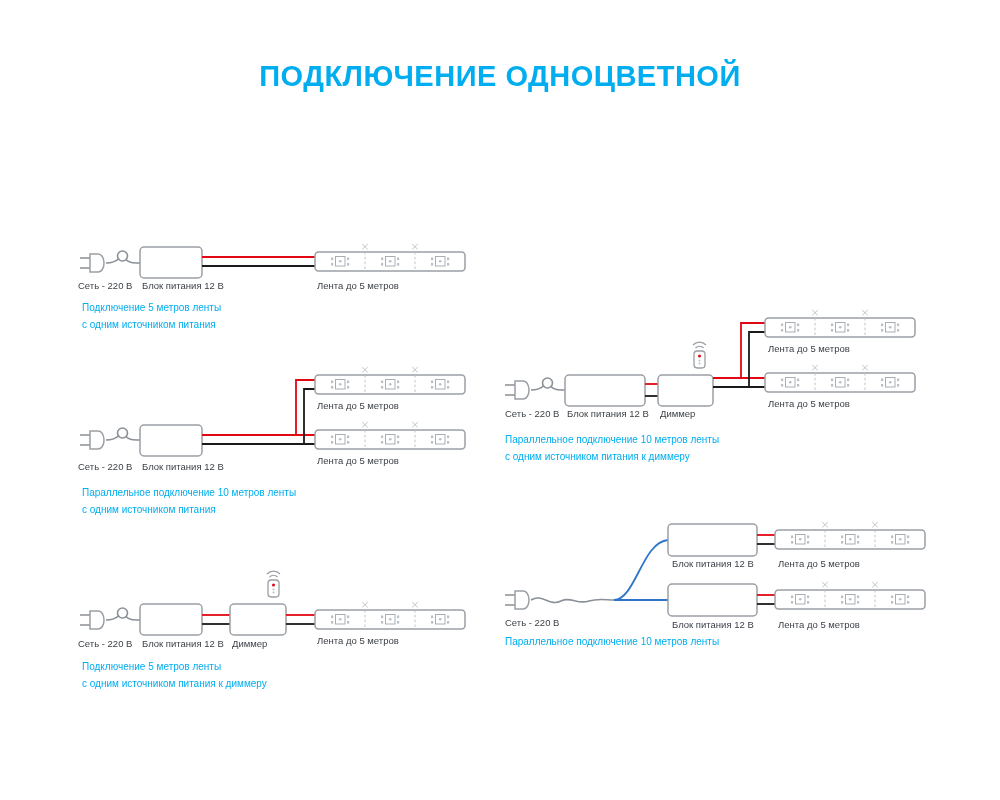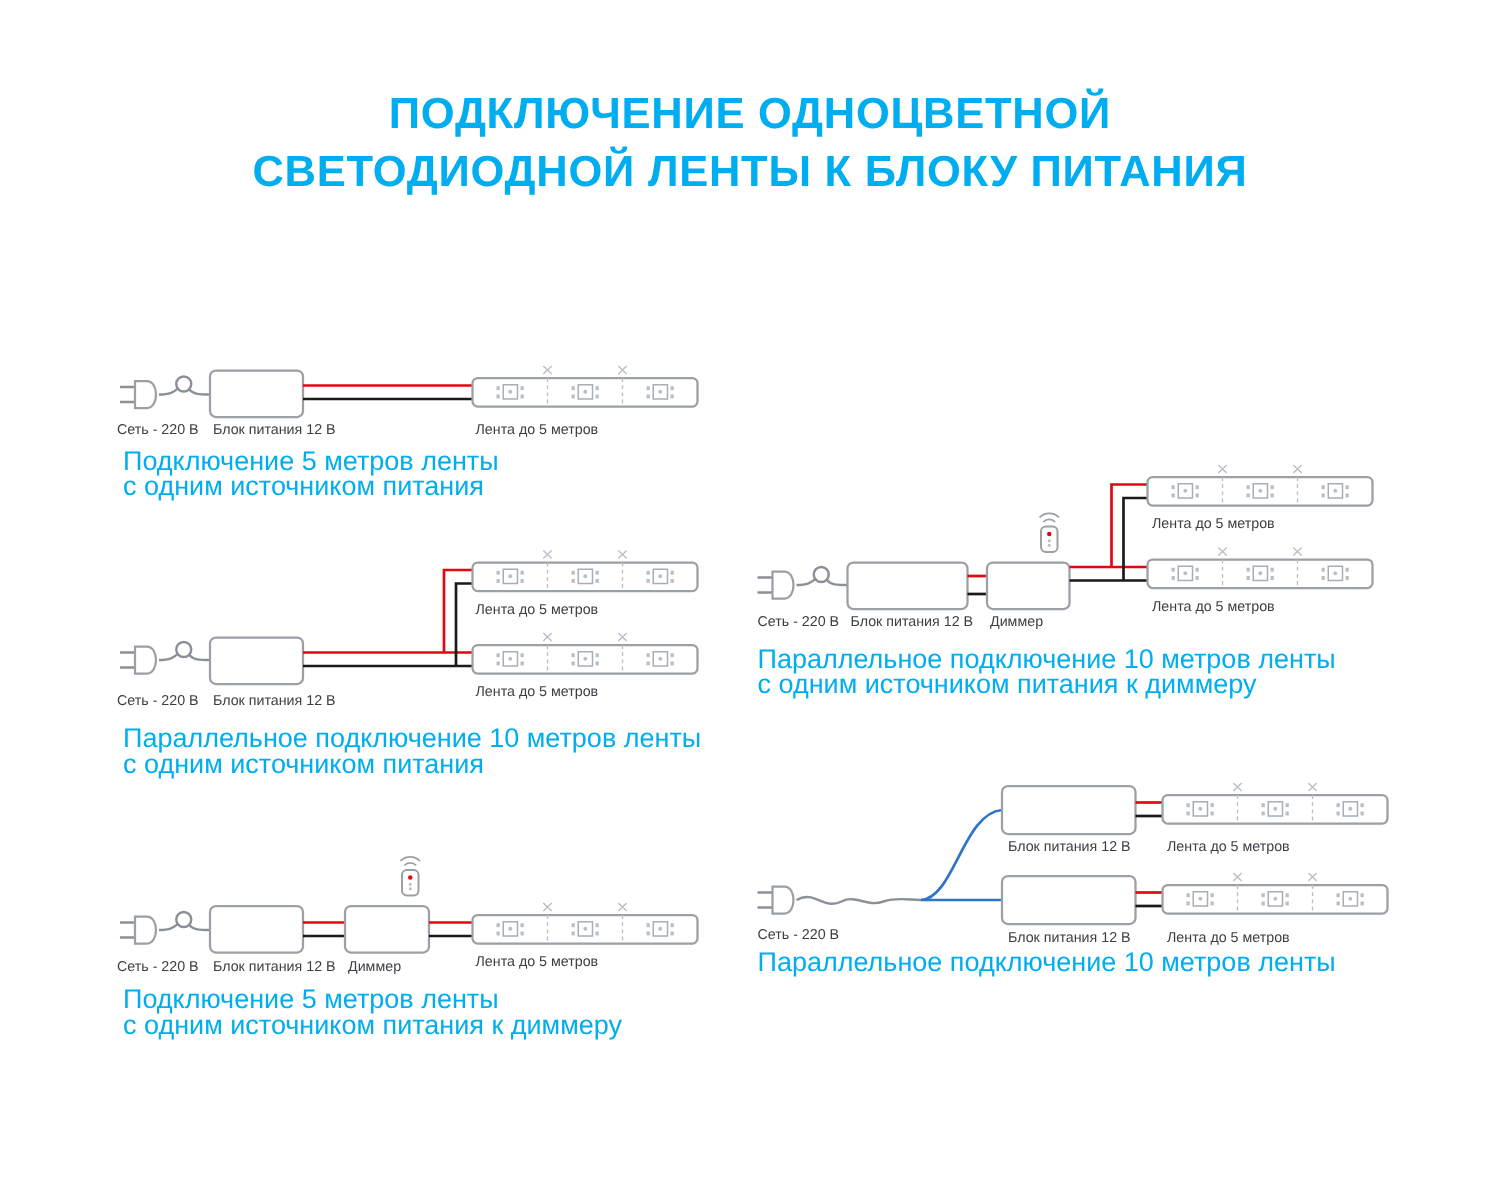--- a/index.html
+++ b/index.html
@@ -5,21 +5,21 @@
   :root{
     --accent:#00AEEF; --wire-red:#E30613; --wire-black:#1A1A1A;
     --wire-blue:#2E75C9; --outline-gray:#9AA0A6; --label-text:#3A3F45;
   }
   *{margin:0;padding:0;box-sizing:border-box;}
   html,body{background:#fff;}
   body{width:1000px;height:800px;font-family:"Liberation Sans",sans-serif;position:relative;overflow:hidden;}
   .stage{position:relative;width:1000px;height:800px;background:#fff;}
   .title{position:absolute;top:57px;left:0;width:100%;text-align:center;color:var(--accent);
          font-size:29px;font-weight:bold;line-height:39px;letter-spacing:.5px;}
-  .caption{position:absolute;color:var(--accent);font-size:18px;line-height:17px;font-weight:400;}
+  .caption{position:absolute;color:var(--accent);font-size:10px;line-height:17px;font-weight:400;}
   svg.diagram-layer{position:absolute;left:0;top:0;}
   .box{fill:#fff;stroke:var(--outline-gray);stroke-width:1.5;}
   .box2{fill:#fff;stroke:var(--outline-gray);stroke-width:1.3;}
   .pad{fill:#b9bfc6;}
   .led{fill:#fff;stroke:#a8aeb5;stroke-width:1;}
   .cutline{stroke:#b9bfc6;stroke-width:.9;stroke-dasharray:2.6 2.2;fill:none;}
   .cutline2{stroke:#b9bfc6;stroke-width:.9;fill:none;}
   .cable{stroke:#8a9097;stroke-width:1.6;fill:none;}
   .cable2{stroke:#9aa0a6;stroke-width:1.2;fill:none;}
   .wire-red{stroke:var(--wire-red);stroke-width:1.8;fill:none;}
@@ -28,21 +28,20 @@
   .dot-red{fill:var(--wire-red);}
   .lbl{font-size:9.5px;fill:var(--label-text);font-family:"Liberation Sans",sans-serif;}
 </style>
 </head>
 <body>
 
 <div class="stage">
 
   <div class="title">
     <div>ПОДКЛЮЧЕНИЕ ОДНОЦВЕТНОЙ</div>
-    <div>СВЕТОДИОДНОЙ ЛЕНТЫ К БЛОКУ ПИТАНИЯ</div>
   </div>
 
   <svg class="diagram-layer" width="1000" height="800" viewBox="0 0 1000 800">
     <defs>
       <g id="ledmod">
         <rect x="0" y="5.5" width="2.2" height="2.6" class="pad"></rect>
         <rect x="0" y="11" width="2.2" height="2.6" class="pad"></rect>
         <rect x="16" y="5.5" width="2.2" height="2.6" class="pad"></rect>
         <rect x="16" y="11" width="2.2" height="2.6" class="pad"></rect>
         <rect x="4.5" y="4.5" width="9.5" height="9.5" class="led"></rect>

